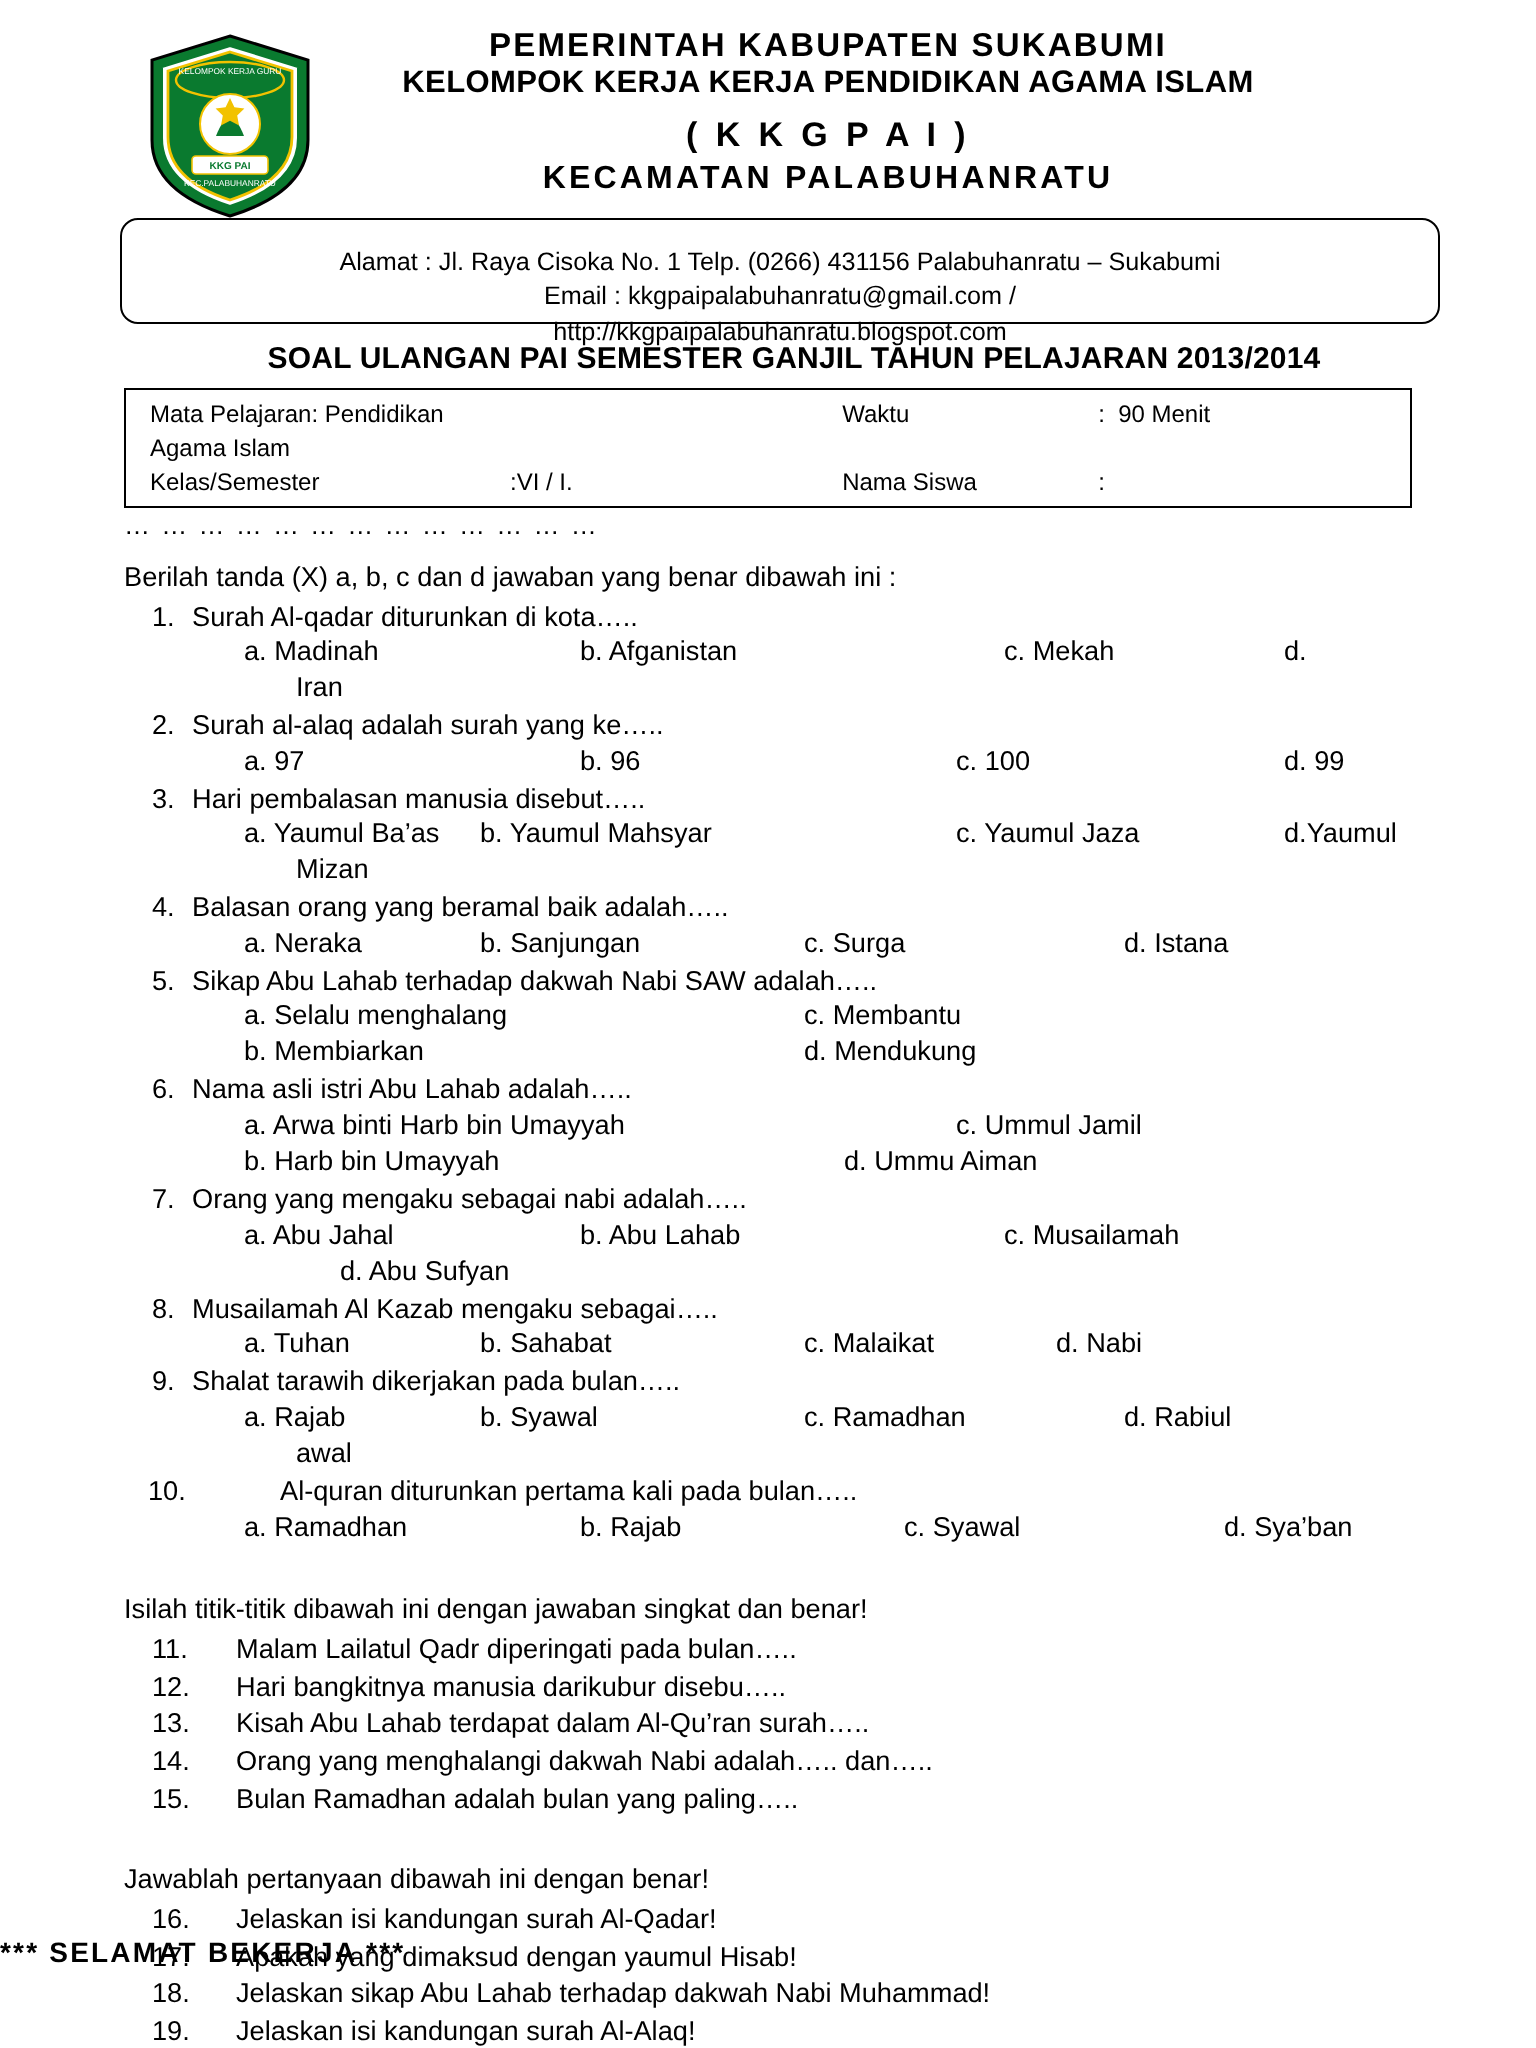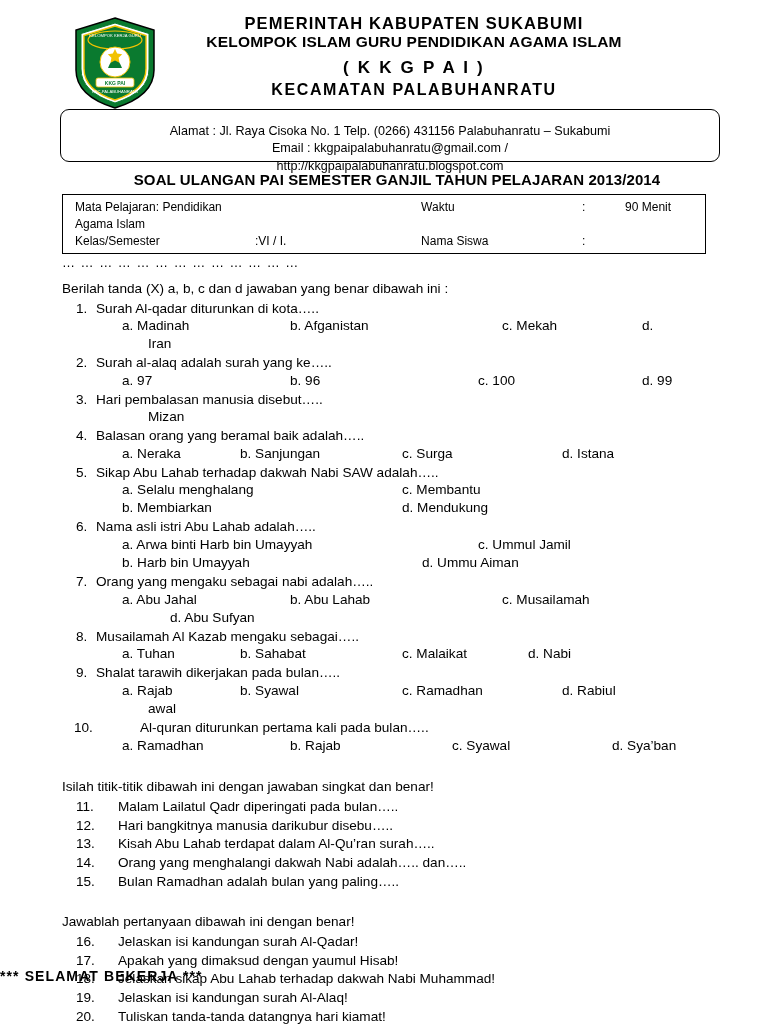--- a/index.html
+++ b/index.html
@@ -108,21 +108,20 @@
     display: flex;
   }
   .info-left {
     width: 56%;
     display: flex;
   }
   .info-left .lbl { width: 180px; }
   .info-right {
     width: 44%;
     display: flex;
-    gap: 33px;
   }
   .info-right .lbl { width: 128px; }
   .info-right .sep { width: 10px; }
 
   
   .dots-line {
     margin: 1px 0 0 62px;
     font-size: 13px;
     letter-spacing: 1px;
   }
@@ -214,21 +213,21 @@
         <path d="M36 52 Q43 34 50 52 Z" fill="#0a7a2f"></path>
         <path d="M43 33 l2.2 4.6 5 .7 -3.6 3.5 .9 5 -4.5-2.4 -4.5 2.4 .9-5 -3.6-3.5 5-.7 Z" fill="#f2c200"></path>
         <rect x="24" y="62" width="38" height="9" rx="2" fill="#ffffff" stroke="#f2c200" stroke-width="0.8"></rect>
         <text x="43" y="68.6" font-family="'Liberation Sans',sans-serif" font-size="5" fill="#0a7a2f" text-anchor="middle" font-weight="bold">KKG PAI</text>
         <text x="43" y="77" font-family="'Liberation Sans',sans-serif" font-size="4.2" fill="#ffffff" text-anchor="middle">KEC.PALABUHANRATU</text>
       </svg>
     </div>
 
     <div class="header-title-block">
       <div class="line1">PEMERINTAH  KABUPATEN  SUKABUMI</div>
-      <div class="line2">KELOMPOK ISLAM GURU PENDIDIKAN AGAMA ISLAM</div>
+      <div class="line2">KELOMPOK KERJA KERJA PENDIDIKAN AGAMA ISLAM</div>
       <div class="line3">( K K G    P A I )</div>
       <div class="line4">KECAMATAN  PALABUHANRATU</div>
     </div>
   </div>
 
   <div class="address-box">
     <div>Alamat : Jl. Raya Cisoka No. 1 Telp. (0266) 431156 Palabuhanratu – Sukabumi</div>
     <div class="email-line">Email : kkgpaipalabuhanratu@gmail.com /</div>
     <div class="addr-url">http://kkgpaipalabuhanratu.blogspot.com</div>
   </div>
@@ -297,20 +296,26 @@
             </div>
           </div>
         </div>
       </div>
 
       <div class="q-item">
         <div class="q-num">3.</div>
         <div class="q-body">
           <div class="q-text">Hari pembalasan manusia disebut…..</div>
           <div class="opts">
+            <div class="opt-row">
+              <span class="opt" style="left:0px">a.  Yaumul Ba’as</span>
+              <span class="opt" style="left:118px">b. Yaumul Mahsyar</span>
+              <span class="opt" style="left:356px">c. Yaumul Jaza</span>
+              <span class="opt" style="left:520px">d.Yaumul</span>
+            </div>
             <div class="opt-cont">Mizan</div>
           </div>
         </div>
       </div>
 
       <div class="q-item">
         <div class="q-num">4.</div>
         <div class="q-body">
           <div class="q-text">Balasan orang yang beramal baik adalah…..</div>
           <div class="opts">

